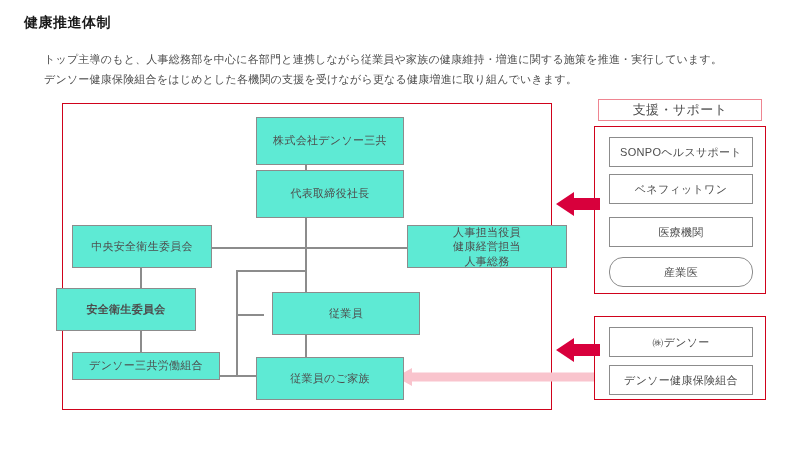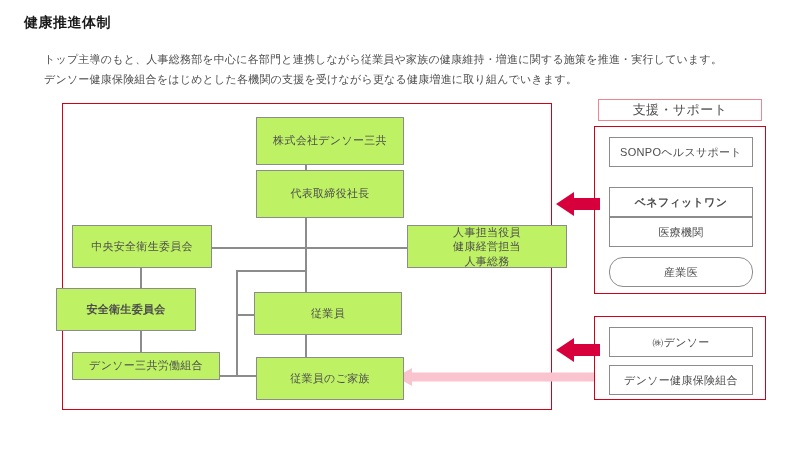--- a/index.html
+++ b/index.html
@@ -33,21 +33,21 @@
     box-sizing:border-box;
     background:transparent;
   }
   #main-frame{left:62px;top:103px;width:490px;height:307px;}
 
   
   .node{
     position:absolute;
     box-sizing:border-box;
     border:1.6px solid #8c8c8c;
-    background:#bef264;
+    background:#5eead4;
     display:flex;align-items:center;justify-content:center;
     text-align:center;
     font-size:11px;color:#4d4d4d;
     line-height:1.25;
     letter-spacing:0.3px;
     z-index:3;
   }
   .node.multiline{flex-direction:column;line-height:1.28;}
   .node.multiline span{display:block;}
 
@@ -120,37 +120,37 @@
   <div class="node" style="left:72px;top:225px;width:140px;height:43px;">中央安全衛生委員会</div>
 
   <div class="node multiline" style="left:407px;top:225px;width:160px;height:43px;">
     <span>人事担当役員</span>
     <span>健康経営担当</span>
     <span>人事総務</span>
   </div>
 
   <div class="node" style="left:56px;top:288px;width:140px;height:43px;font-weight:bold;">安全衛生委員会</div>
 
-  <div class="node" style="left:254px;top:292px;width:148px;height:43px;">従業員</div>
+  <div class="node" style="left:272px;top:292px;width:148px;height:43px;">従業員</div>
 
   <div class="node" style="left:72px;top:352px;width:148px;height:28px;">デンソー三共労働組合</div>
 
   <div class="node" style="left:256px;top:357px;width:148px;height:43px;">従業員のご家族</div>
 
   <div class="arrow-pink-wrap" style="left:396px;top:368px;width:198px;height:18px;">
     <svg width="198" height="18" viewBox="0 0 198 18" xmlns="http://www.w3.org/2000/svg">
       <polygon points="0,9 16,0 16,4.5 198,4.5 198,13.5 16,13.5 16,18" fill="#f9c4cd"></polygon>
     </svg>
   </div>
 
   <div id="support-header">支援・サポート</div>
 
   <div class="red-frame" id="support-group-a">
     <div class="support-item" style="top:10px;">SONPOヘルスサポート</div>
-    <div class="support-item" style="top:60px;font-weight:bold;">ベネフィットワン</div>
+    <div class="support-item" style="top:47px;">ベネフィットワン</div>
     <div class="support-item" style="top:90px;">医療機関</div>
     <div class="support-item" style="top:130px;border-radius:14px;">産業医</div>
   </div>
 
   <div class="red-frame" id="support-group-b">
     <div class="support-item" style="top:10px;">㈱デンソー</div>
     <div class="support-item" style="top:48px;">デンソー健康保険組合</div>
   </div>
 
   <div class="arrow-red" style="left:556px;top:191px;">

